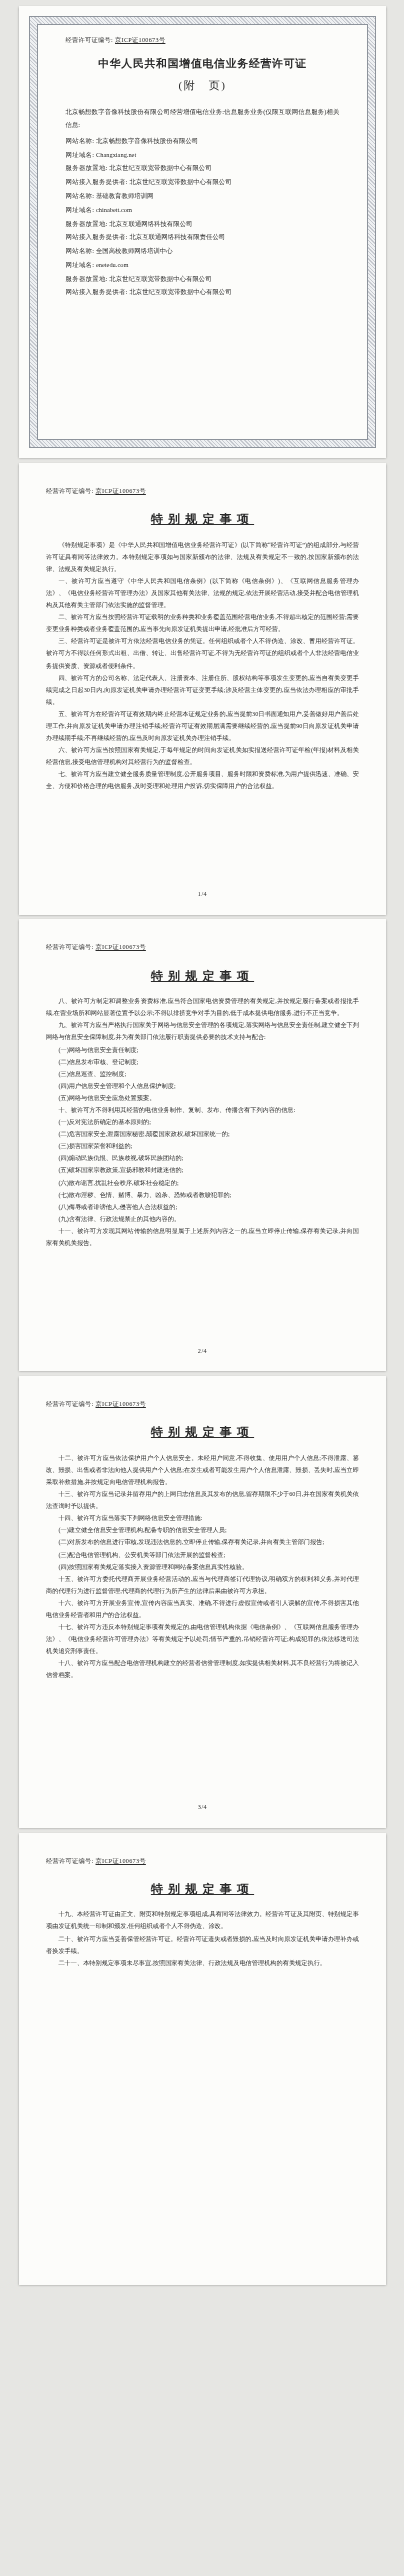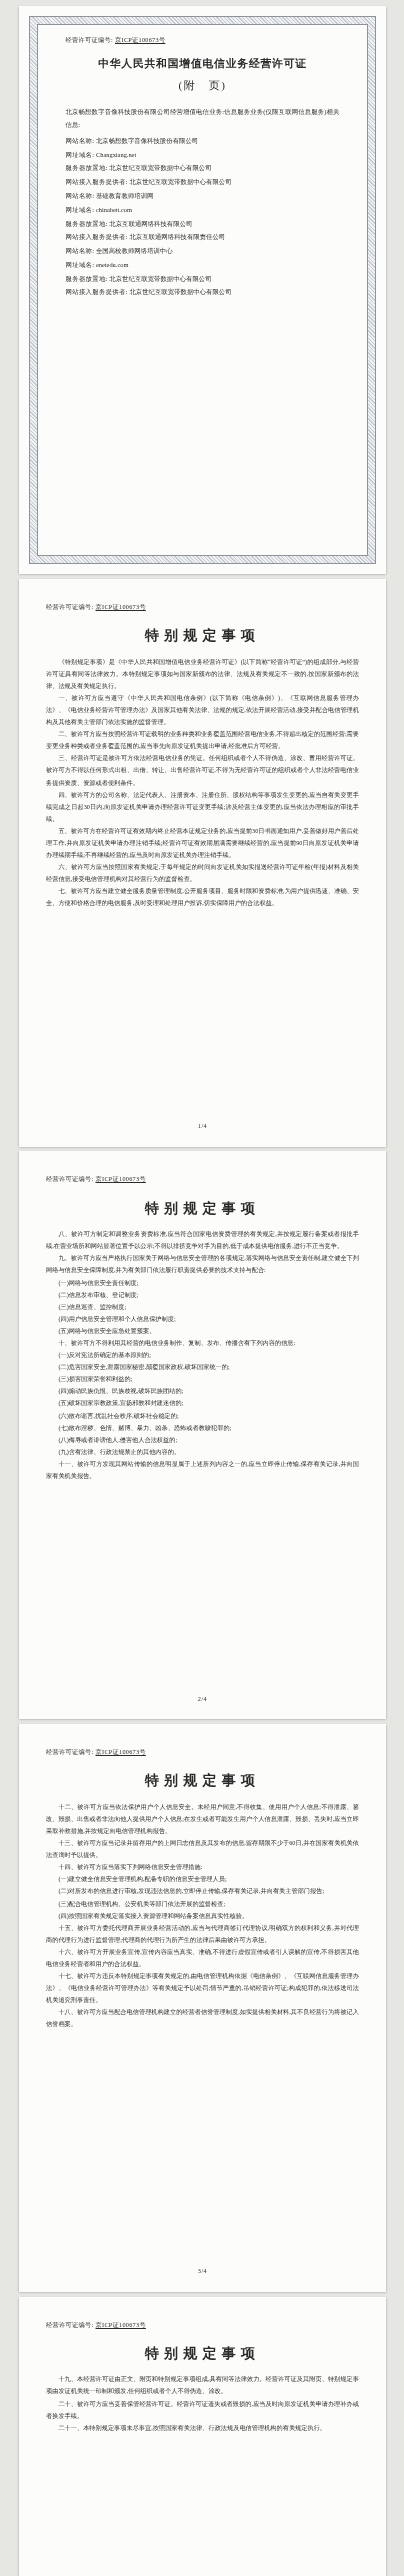--- a/index.html
+++ b/index.html
@@ -1,39 +1,39 @@
 <!DOCTYPE html>
 <html style="font-size:8.2px"><head>
 <meta charset="utf-8">
 <title>经营许可证</title>
 <style>
   * { margin:0; padding:0; box-sizing:border-box; }
   html,body { background:#e6e6e3; }
   body { font-family:"Liberation Serif","DejaVu Serif",serif; color:#2b2b2b; }
   .stack { width:405px; margin:0 auto; padding:6.2px 0; display:flex; flex-direction:column; align-items:center; gap:4.6px; }
-  .sheet { width:367px; height:568px; background:#fcfcfa; box-shadow:0 0.5px 2.1px rgba(0,0,0,.35); position:relative; overflow:hidden; }
+  .sheet { width:367px; height:452px; background:#fcfcfa; box-shadow:0 0.5px 2.1px rgba(0,0,0,.35); position:relative; overflow:hidden; }
 
   
   .frame-band { position:absolute; inset:10.3px; border:0.5px solid #8d939b;
     background:repeating-linear-gradient(45deg,#c6c9cf 0 1px,#eef0f2 1px 2.6px); }
   .frame-inner { position:absolute; inset:18px; border:0.5px solid #8d939b; background:#fcfcfa; }
   .cover-content { position:absolute; inset:18.5px; padding:11.3px 28px; }
   .hdr { font-size:6.2px; letter-spacing:0.3px; }
   .hdr .num { text-decoration:underline; margin-left:2.1px; }
   .cover-title { text-align:center; font-size:10.8px; font-weight:bold; letter-spacing:0.8px; margin-top:12.4px; }
   .cover-sub { text-align:center; font-size:11px; letter-spacing:1.5px; margin-top:6.2px; }
   .cover-intro { font-size:6.4px; line-height:2.1; margin-top:12.4px; text-align:justify; }
   .site-list { margin-top:2.1px; }
   .site-row { font-size:6.4px; line-height:2.15; text-align:justify; }
   .site-row .lab { letter-spacing:0.3px; }
 
   
   .pages-host { display:contents; }
   .prov-content { position:relative; height:100%; padding:24px 27px; }
-  .prov-title { text-align:center; font-size:14px; font-weight:bold; letter-spacing:5.2px; margin:15.5px 0 10.3px; }
+  .prov-title { text-align:center; font-size:12px; font-weight:bold; letter-spacing:5.2px; margin:15.5px 0 10.3px;text-decoration:underline; }
   .prov-body p { font-size:6.2px; line-height:1.95; text-indent:2em; text-align:justify; }
   .page-no { position:absolute; bottom:17.5px; left:0; right:0; text-align:center; font-size:6.2px; letter-spacing:0.5px; }
 </style>
 </head>
 <body>
 
 <div class="stack">
 
   <section class="sheet">
     <div class="frame-band"></div>

